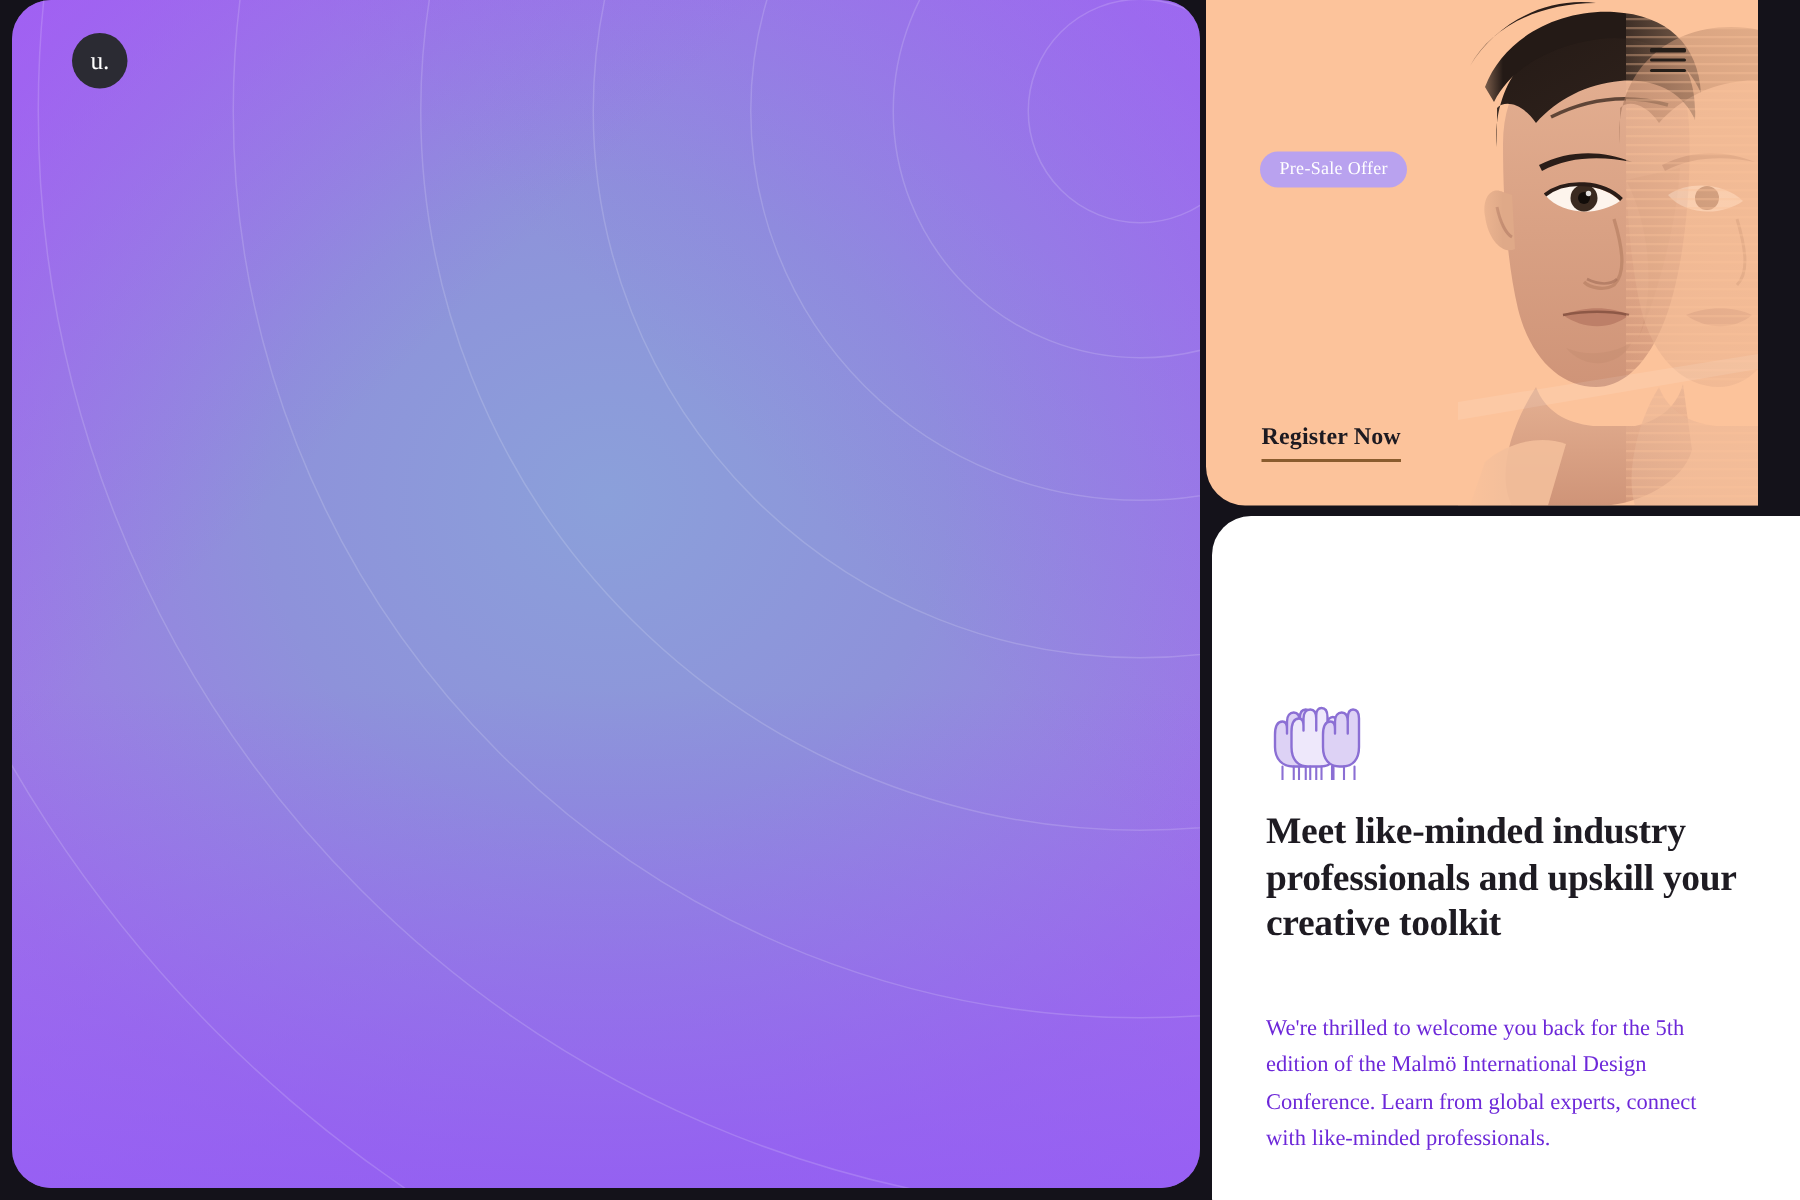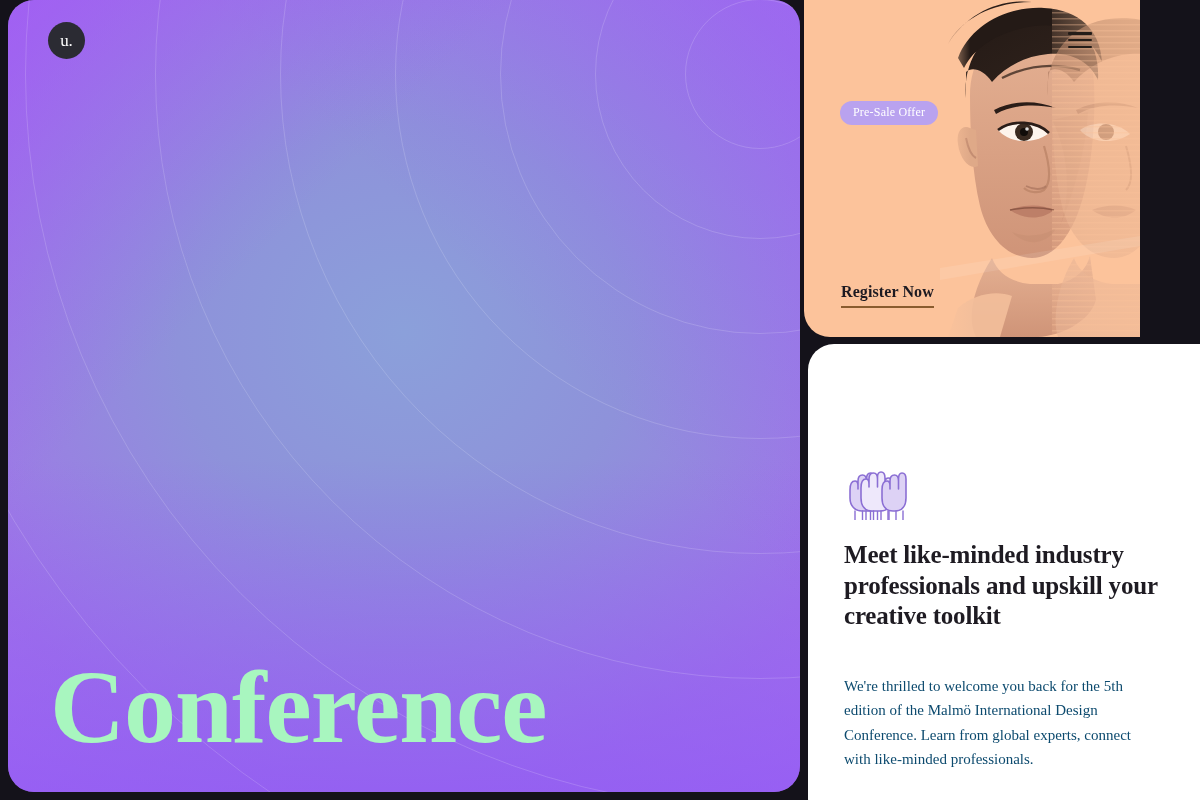--- a/index.html
+++ b/index.html
@@ -101,21 +101,21 @@
     left: 804px;
     top: 0;
     width: 396px;
     height: 800px;
   }
 
   
   .ticket-card {
     position: absolute;
     left: 0; top: 0;
-    width: 336px;
+    width: 368px;
     height: 337px;
     background: #fcc39b;
     border-radius: 0 0 0 26px;
     overflow: hidden;
   }
 
   
   .portrait {
     position: absolute;
     right: 0; top: 0;
@@ -216,21 +216,21 @@
     font-size: 25px;
     line-height: 1.22;
     letter-spacing: -0.2px;
   }
 
   .info-body {
     position: absolute;
     left: 36px;
     top: 330px;
     width: 312px;
-    color: #0c4a6e;
+    color: #6d28d9;
     font-family: "Liberation Serif", serif;
     font-size: 15px;
     line-height: 1.62;
   }
 </style>
 </head>
 <body>
 
 <div class="stage">
 
@@ -246,21 +246,20 @@
       <div class="ring r6"></div>
       <div class="ring r7"></div>
       <div class="ring r8"></div>
     </div>
 
     <div class="logo">
       <span>u.</span>
     </div>
 
     <h1 class="hero-title">
-      <span>Conference</span>
     </h1>
   </section>
 
   <div class="right-col">
 
     <section class="ticket-card">
 
       <div class="portrait">
         <svg viewBox="0 0 200 337" preserveAspectRatio="xMidYMid slice" aria-hidden="true">
           <defs>

